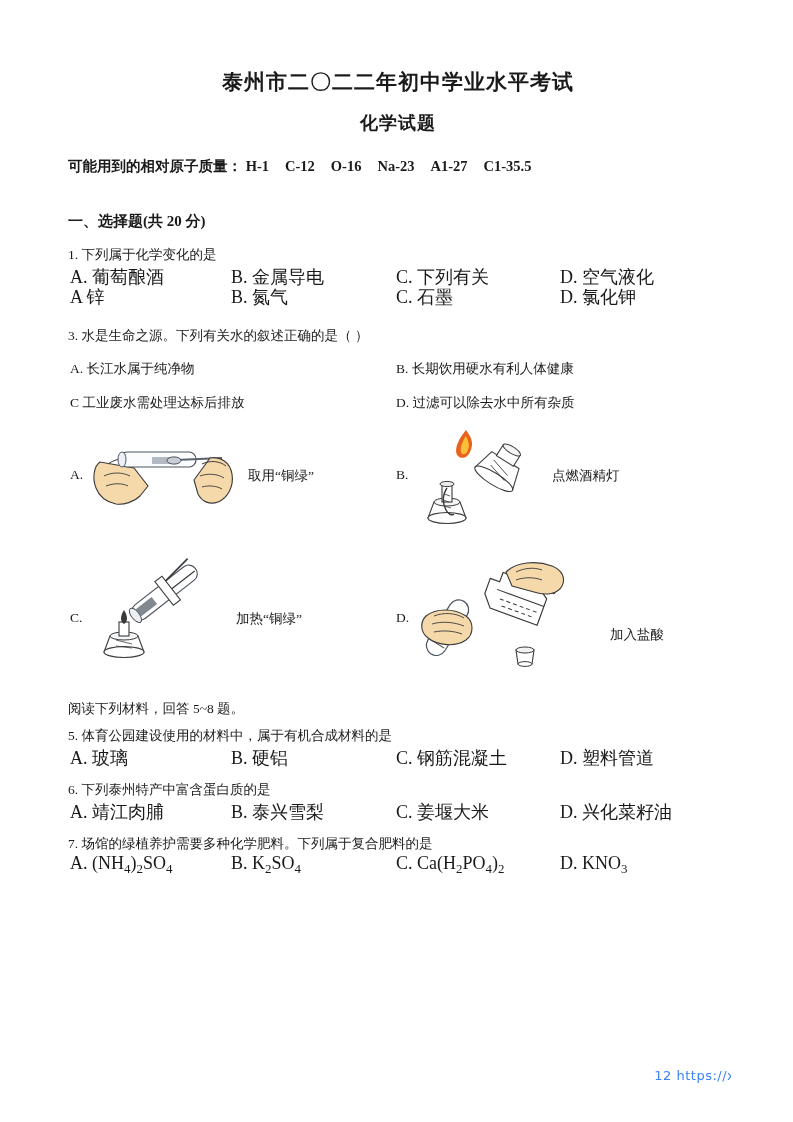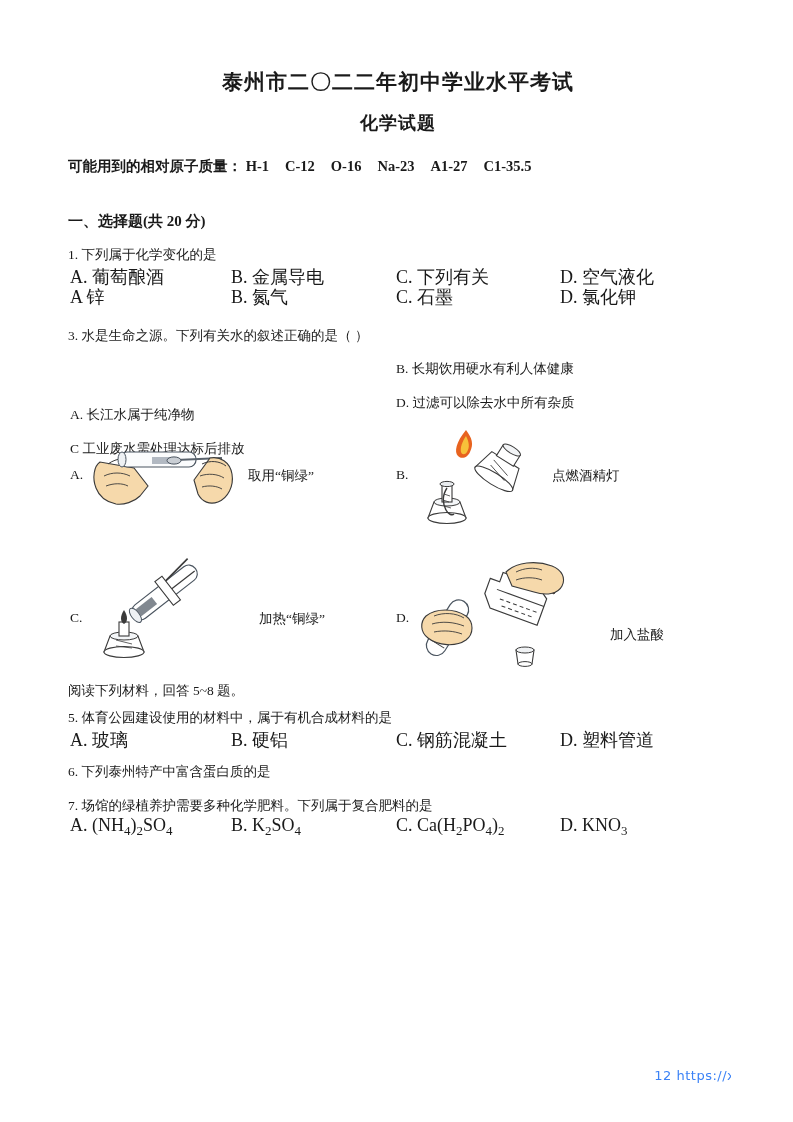--- a/index.html
+++ b/index.html
@@ -75,31 +75,32 @@
   .opts-4 .c2 { left: 328px; }
   .opts-4 .c3 { left: 492px; text-align: center; }
 
   .opts-2 {
     position: relative;
     height: 20px;
     margin-top: 14px;
     font-size: 13.5px;
   }
   .opts-2 .opt { position: absolute; top: 0; white-space: nowrap; }
-  .opts-2 .h0 { left: 2px; margin-top: 46px; }
+  .opts-2 .h0 { left: 2px; }
   .opts-2 .h1 { left: 328px; }
 
   .passage {
     font-size: 13.5px;
     line-height: 2.05;
     margin-top: 13px;
     text-align: justify;
   }
   .read-lead {
     font-size: 13.5px;
+    margin-top: 18px;
     line-height: 1.4;
   }
   sub { font-size: 72%; vertical-align: -0.28em; }
 
   
   .fig-row { position: relative; }
   .fig-cell { position: absolute; }
   .fig-letter {
     position: absolute;
     font-size: 13.5px;
@@ -246,21 +247,21 @@
 
           <path d="M16,82 L44,82 L50,98 L10,98 Z" fill="#ffffff" stroke="#3a3a3a" stroke-width="1.1"></path>
           <ellipse cx="30" cy="98" rx="20" ry="5.5" fill="#ffffff" stroke="#3a3a3a" stroke-width="1.1"></ellipse>
           <ellipse cx="30" cy="82" rx="14" ry="4" fill="#f4f6f8" stroke="#3a3a3a" stroke-width="1"></ellipse>
           <rect x="25" y="68" width="10" height="14" fill="#ffffff" stroke="#3a3a3a" stroke-width="1.1"></rect>
           <path d="M22,86 L38,90 M22,92 L38,94" stroke="#3a3a3a" stroke-width="0.8"></path>
 
           <path d="M30,56 C34,62 34,68 30,70 C26,68 26,62 30,56 Z" fill="#3a3a3a"></path>
         </svg>
       </div>
-      <span class="fig-caption" style="left:191px; top:56px;">加热“铜绿”</span>
+      <span class="fig-caption" style="left:168px; top:56px;">加热“铜绿”</span>
 
       <span class="fig-letter" style="left:328px; top:56px;">D.</span>
       <div class="fig-cell" style="left:352px; top:0px; width:160px; height:120px;">
         <svg width="160" height="120" viewBox="0 0 160 120">
 
           <g transform="rotate(20 100 48)">
             <path d="M64,36 L74,36 L74,26 L110,26 L124,36 L124,64 L74,64 L64,52 Z" fill="#ffffff" stroke="#3a3a3a" stroke-width="1.2"></path>
             <line x1="74" y1="44" x2="124" y2="44" stroke="#3a3a3a" stroke-width="1"></line>
             <g stroke="#3a3a3a" stroke-width="1" stroke-dasharray="4 3">
               <line x1="80" y1="52" x2="120" y2="52"></line>
@@ -303,20 +304,26 @@
       <span class="opt c0"><span>A.</span> <span>玻璃</span></span>
       <span class="opt c1"><span>B.</span> <span>硬铝</span></span>
       <span class="opt c2"><span>C.</span> <span>钢筋混凝土</span></span>
       <span class="opt c3"><span>D.</span> <span>塑料管道</span></span>
     </div>
 
     <div class="q-stem">
       <span>6.</span>
       <span>下列泰州特产中富含蛋白质的是</span>
     </div>
+    <div class="opts-4">
+      <span class="opt c0"><span>A.</span> <span>靖江肉脯</span></span>
+      <span class="opt c1"><span>B.</span> <span>泰兴雪梨</span></span>
+      <span class="opt c2"><span>C.</span> <span>姜堰大米</span></span>
+      <span class="opt c3"><span>D.</span> <span>兴化菜籽油</span></span>
+    </div>
 
     <div class="q-stem">
       <span>7.</span>
       <span>场馆的绿植养护需要多种化学肥料。下列属于复合肥料的是</span>
     </div>
     <div class="opts-4">
       <span class="opt c0"><span>A.</span> <span>(NH<sub>4</sub>)<sub>2</sub>SO<sub>4</sub></span></span>
       <span class="opt c1"><span>B.</span> <span>K<sub>2</sub>SO<sub>4</sub></span></span>
       <span class="opt c2"><span>C.</span> <span>Ca(H<sub>2</sub>PO<sub>4</sub>)<sub>2</sub></span></span>
       <span class="opt c3"><span>D.</span> <span>KNO<sub>3</sub></span></span>

